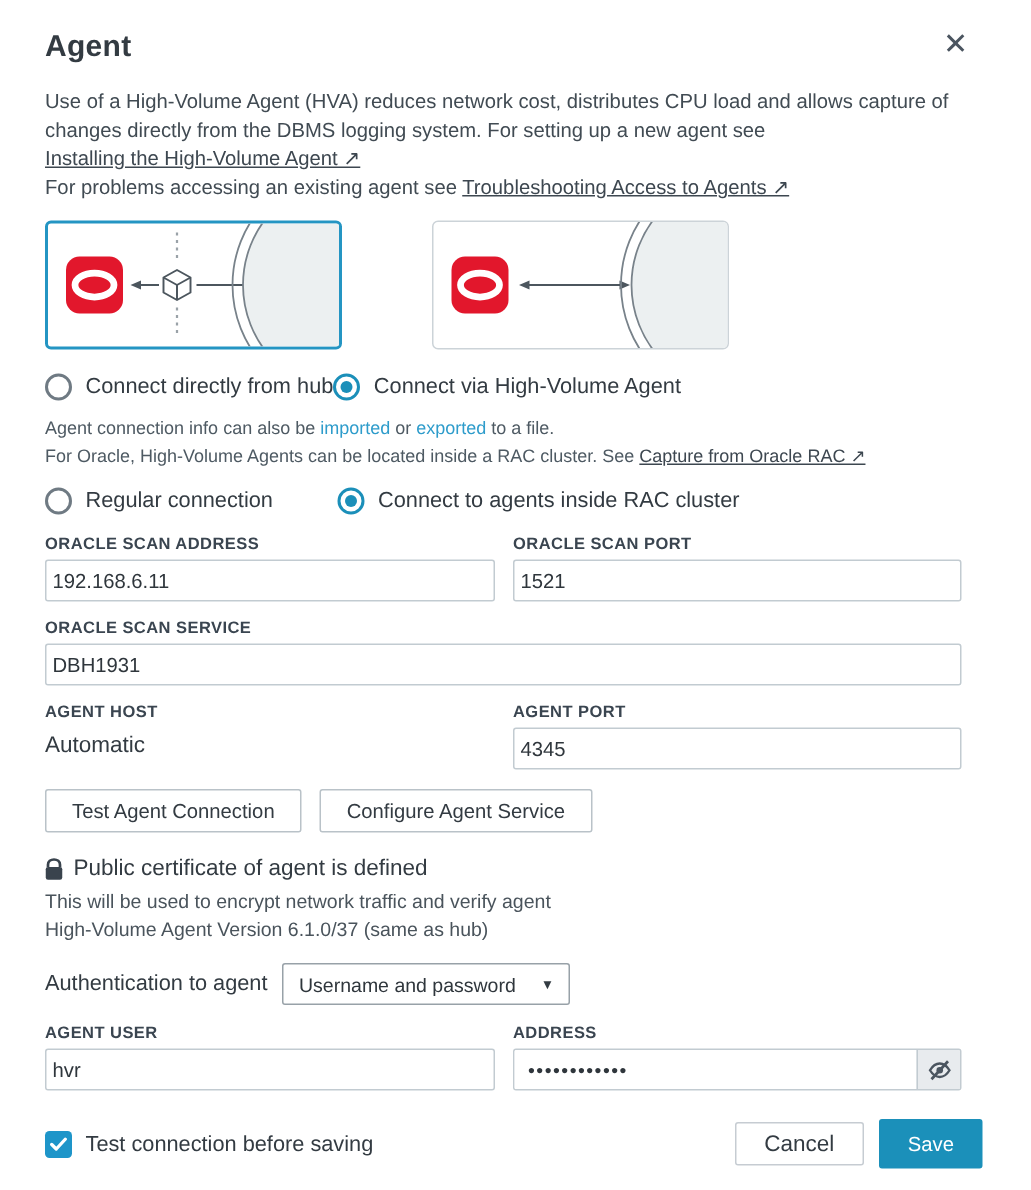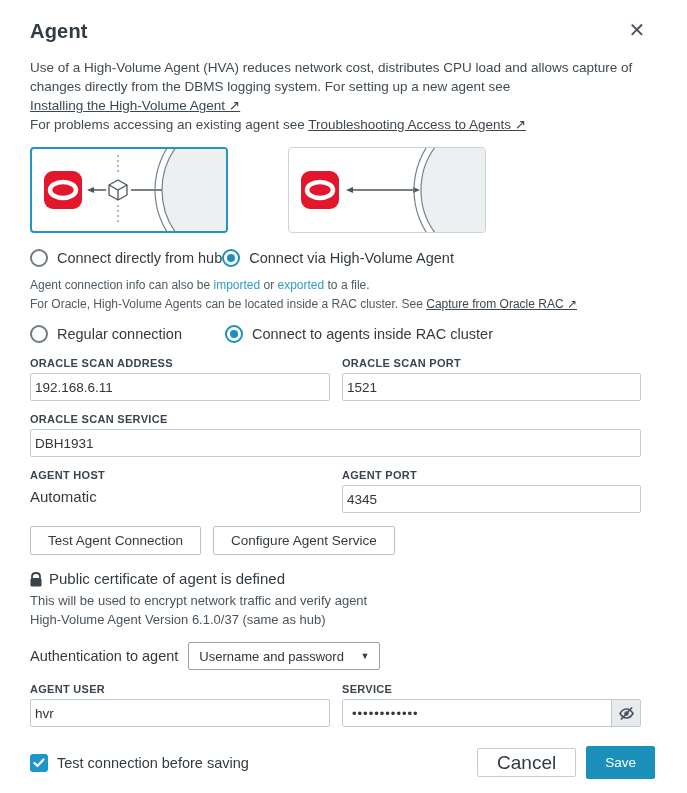--- a/index.html
+++ b/index.html
@@ -38,21 +38,21 @@
   .auth-row{display:flex;align-items:center;gap:10px;margin-top:13px;font-size:14.5px;color:#333b42;}
   .select{width:192px;height:28px;box-sizing:border-box;border:1px solid #98a1a8;border-radius:2px;display:flex;align-items:center;justify-content:space-between;padding:0 10px;font-size:13px;color:#2f363c;background:#fff;cursor:pointer;}
   .caret{font-size:9px;color:#333b42;}
   .pw-wrap{display:flex;height:28px;box-sizing:border-box;border:1px solid #c2cbd1;border-radius:2px;background:#fff;overflow:hidden;}
   .pw-wrap input{flex:1;border:none;outline:none;padding:0 9px;font-size:13px;letter-spacing:1px;color:#2f363c;font-family:"Liberation Sans",sans-serif;min-width:0;}
   .eye-btn{width:29px;flex:none;background:#e8ebee;border:none;border-left:1px solid #c2cbd1;display:flex;align-items:center;justify-content:center;cursor:pointer;padding:0;}
   .footer{display:flex;align-items:center;margin-top:19px;margin-right:-14px;}
   .checkbox{width:18px;height:18px;border-radius:3px;background:#1e95c9;display:flex;align-items:center;justify-content:center;flex:none;cursor:pointer;}
   .chk-label{margin-left:9px;font-size:14.5px;color:#333b42;}
   .spacer{flex:1;}
-  .btn-cancel{height:29px;padding:0 19px;background:#fff;border:1px solid #c6ccd2;border-radius:2px;font-size:19px;color:#333b42;font-family:"Liberation Sans",sans-serif;margin-right:10px;cursor:pointer;}
+  .btn-cancel{height:29px;padding:0 19px;background:#fff;border:1px solid #c6ccd2;border-radius:2px;font-size:15px;color:#333b42;font-family:"Liberation Sans",sans-serif;margin-right:10px;cursor:pointer;}
   .btn-save{height:33px;padding:0 18px;background:#1b90ba;border:1px solid #1b90ba;border-radius:2px;font-size:13.5px;color:#fff;font-family:"Liberation Sans",sans-serif;cursor:pointer;}
 </style>
 </head>
 <body>
 
 <div class="dialog">
 
   <div class="title">Agent</div>
   <button class="close-btn">✕</button>
 
@@ -177,21 +177,21 @@
       <span class="caret">▼</span>
     </div>
   </div>
 
   <div class="grid2" style="margin-top:13px;">
     <div>
       <label class="field-label">AGENT USER</label>
       <input class="tinput" type="text" value="hvr" style="">
     </div>
     <div>
-      <label class="field-label">SERVICE</label>
+      <label class="field-label">ADDRESS</label>
       <div class="pw-wrap">
         <input type="text" value="••••••••••••" style="">
         <button class="eye-btn">
           <svg width="17" height="15" viewBox="0 0 17 15">
             <path d="M2 7.5 C4 4.2 6.2 3 8.5 3 C10.8 3 13 4.2 15 7.5 C13 10.8 10.8 12 8.5 12 C6.2 12 4 10.8 2 7.5 Z" fill="none" stroke="#4b5560" stroke-width="1.6"></path>
             <circle cx="8.5" cy="7.5" r="2.2" fill="#4b5560"></circle>
             <line x1="3" y1="13.5" x2="14" y2="1.5" stroke="#4b5560" stroke-width="1.8"></line>
           </svg>
         </button>
       </div>

